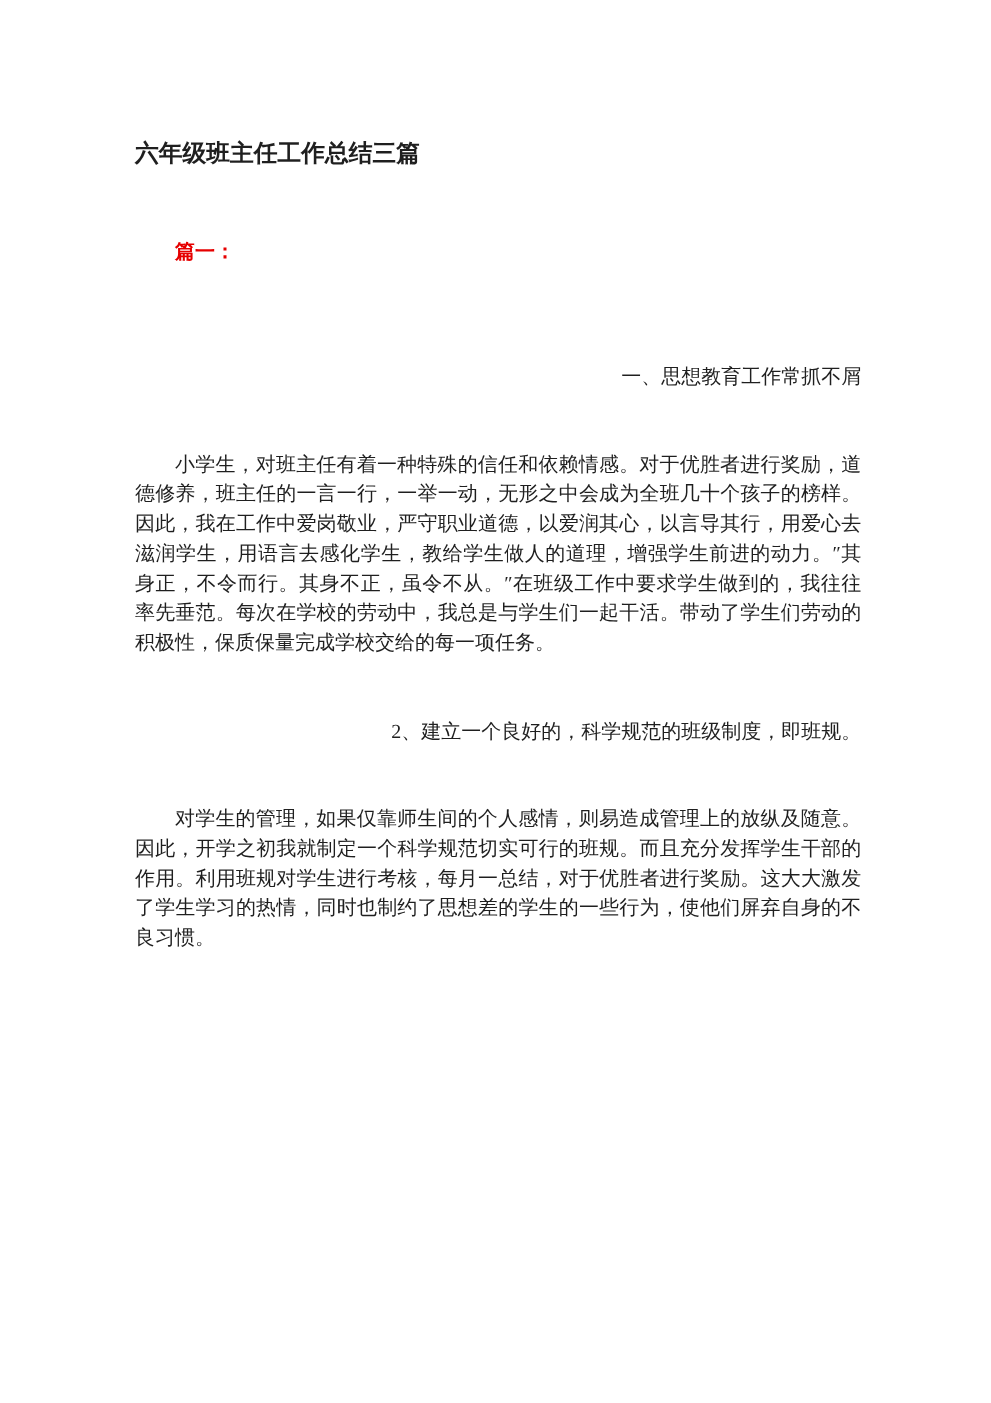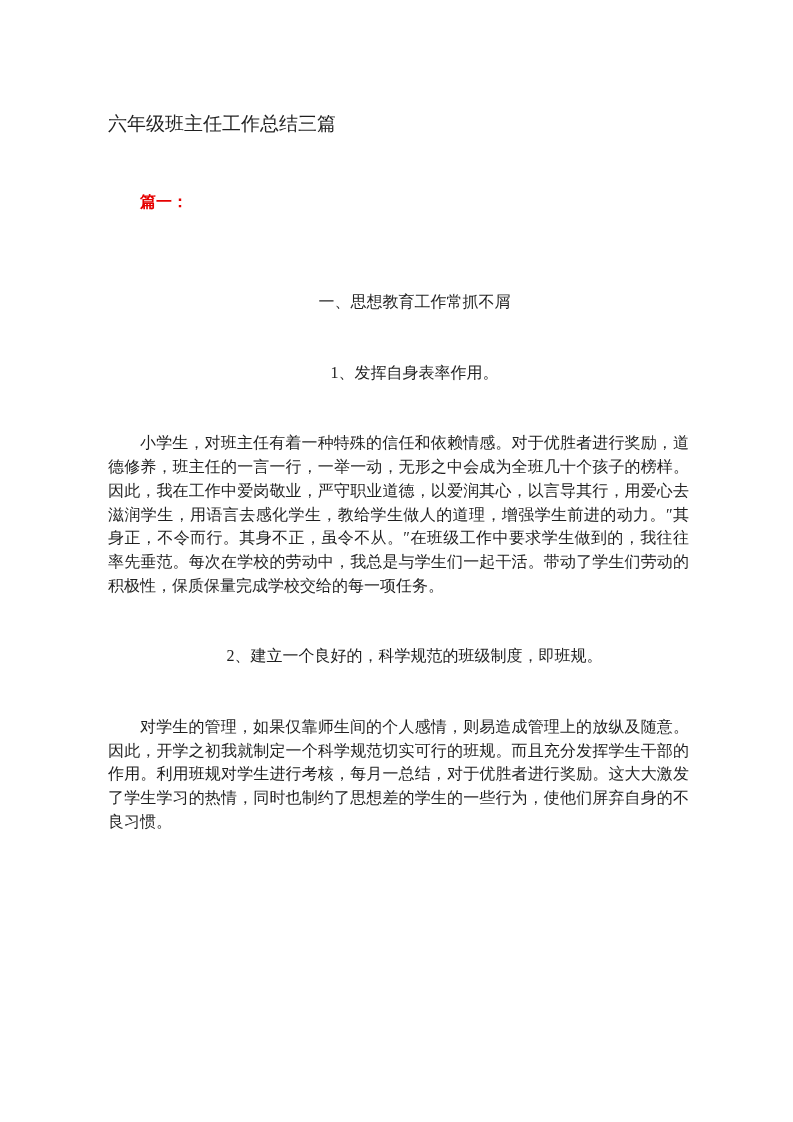--- a/index.html
+++ b/index.html
@@ -15,21 +15,21 @@
     overflow: hidden;
     font-family: "Liberation Serif", "DejaVu Serif", serif;
     color: var(--text-color, #1f1f1f);
   }
   .content {
     padding: 110px 104px 0 108px; 
   }
   .doc-title {
     font-size: 19px;
     line-height: 28px;
-    font-weight: normal;
+    font-weight: bold;
     margin: 0 0 52px 0;
     color: var(--text-color, #1f1f1f);
   }
   .red-label {
     font-size: 16px;
     line-height: 24px;
     font-weight: bold;
     color: var(--red-accent, #e60000);
     text-indent: 2em;
     margin: 0 0 76px 0;
@@ -37,38 +37,37 @@
   .para, .heading {
     font-size: 16px;
     line-height: 23.7px;
     text-align: justify;
     text-justify: inter-ideograph;
     text-indent: 2em;
     margin: 0 0 47px 0;
     color: var(--text-color, #1f1f1f);
   }
   .heading {
-    text-align: center;
+    text-align: right;
     font-family: Liberation Serif, serif;
   }
 </style>
 </head>
 <body>
 
 <div class="page">
   <div class="content">
     <h1 class="doc-title">六年级班主任工作总结三篇</h1>
 
     <p class="red-label">篇一：</p>
 
 
     <p class="heading">一、思想教育工作常抓不屑</p>
 
 
-    <p class="heading">1、发挥自身表率作用。</p>
 
     <p class="para">小学生，对班主任有着一种特殊的信任和依赖情感。对于优胜者进行奖励，道德修养，班主任的一言一行，一举一动，无形之中会成为全班几十个孩子的榜样。因此，我在工作中爱岗敬业，严守职业道德，以爱润其心，以言导其行，用爱心去滋润学生，用语言去感化学生，教给学生做人的道理，增强学生前进的动力。″其身正，不令而行。其身不正，虽令不从。″在班级工作中要求学生做到的，我往往率先垂范。每次在学校的劳动中，我总是与学生们一起干活。带动了学生们劳动的积极性，保质保量完成学校交给的每一项任务。</p>
 
     <p class="heading">2、建立一个良好的，科学规范的班级制度，即班规。</p>
 
     <p class="para">对学生的管理，如果仅靠师生间的个人感情，则易造成管理上的放纵及随意。因此，开学之初我就制定一个科学规范切实可行的班规。而且充分发挥学生干部的作用。利用班规对学生进行考核，每月一总结，对于优胜者进行奖励。这大大激发了学生学习的热情，同时也制约了思想差的学生的一些行为，使他们屏弃自身的不良习惯。</p>
   </div>
 </div>
 
 </body></html>

